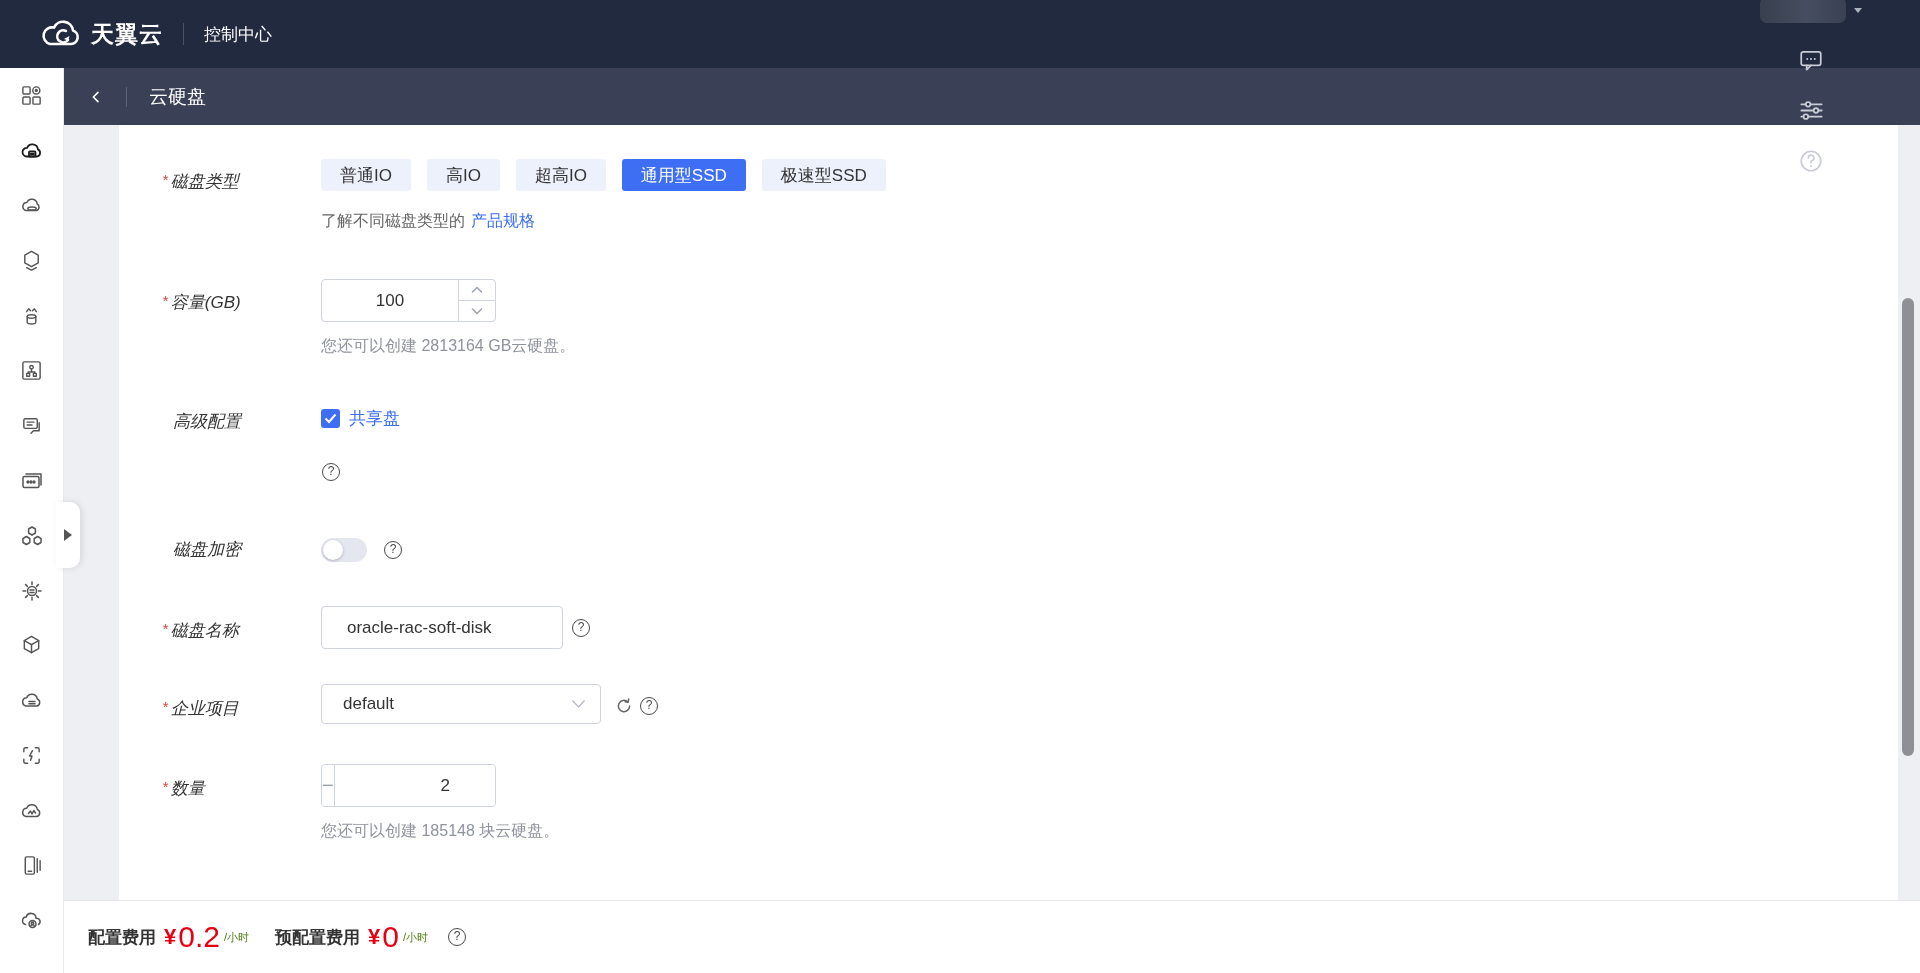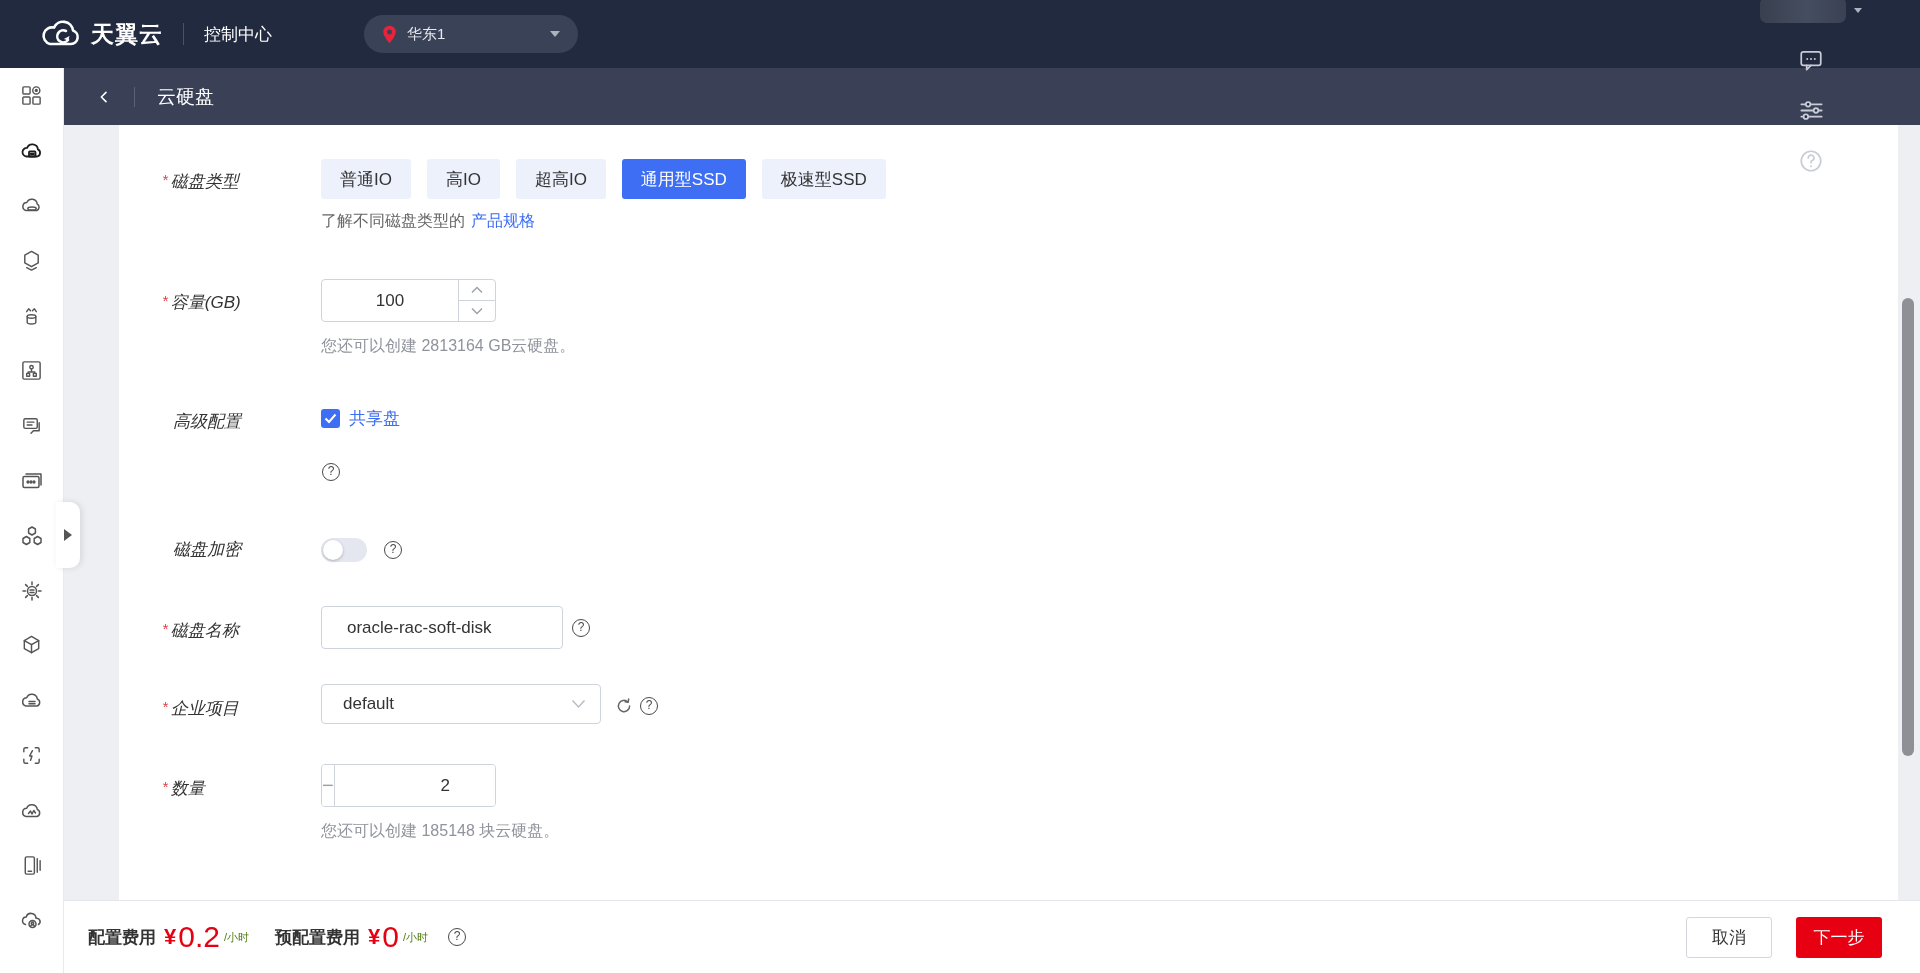--- a/index.html
+++ b/index.html
@@ -30,21 +30,21 @@
     border-radius:50%; background:#f2f6fb; }
   .avatar::after { content:""; position:absolute; left:6px; top:20px; width:22px; height:16px;
     border-radius:50% 50% 0 0; background:#f2f6fb; }
   .user-group { display:flex; align-items:center; gap:8px; cursor:pointer; }
   .user-masked { width:86px; height:26px; border-radius:7px;
     background:linear-gradient(90deg,#39404f,#454d60 55%,#3a4153); }
   .tb-icon { color:#c9ccd6; display:flex; align-items:center; cursor:pointer; }
 
   
   .subheader { position:absolute; left:64px; top:68px; width:1856px; height:57px;
-    background:#3A4157; display:flex; align-items:center; padding-left:32px; z-index:20; }
+    background:#3A4157; display:flex; align-items:center; padding-left:24px; z-index:20; }
   .back-btn { display:flex; align-items:center; cursor:pointer; }
   .sh-divider { width:1px; height:20px; background:#5b6178; margin:0 22px; }
   .page-title { color:#fff; font-size:19px; }
 
   
   .sidebar { position:absolute; left:0; top:68px; width:64px; height:905px; background:#fff;
     border-right:1px solid #e8eaee; z-index:25; display:flex; flex-direction:column; align-items:center; }
   .s-item { width:64px; height:55px; display:flex; align-items:center; justify-content:center; cursor:pointer; }
   .s-item svg { stroke:#555; fill:none; stroke-width:1.5; stroke-linecap:round; stroke-linejoin:round; }
   .s-item.active svg { stroke:#1d1d1d; stroke-width:1.8; }
@@ -59,21 +59,21 @@
   .right-strip { position:absolute; left:1898px; top:125px; width:22px; height:775px; background:#EDEFF3; z-index:5; }
   .scroll-thumb { position:absolute; left:1902px; top:298px; width:12px; height:458px;
     background:#8F9096; border-radius:6px; z-index:6; }
 
   
   .row-label { position:absolute; left:162px; width:155px; font-size:17px; color:#333;font-style:italic; }
   .req { color:#D9434E; margin-right:3px; font-size:15px; vertical-align:2px; }
   .no-req { padding-left:11px; }
 
   .type-btns { position:absolute; left:321px; top:159px; display:flex; gap:16px; }
-  .type-btn { height:40px; padding:0 19px; font-size:17px; color:#333; background:#EDF1FC;
+  .type-btn { height:32px; padding:0 19px; font-size:17px; color:#333; background:#EDF1FC;
     border:none; border-radius:3px; cursor:pointer; font-family:inherit; }
   .type-btn.selected { background:#3D6EF3; color:#fff; }
   .hint-row { position:absolute; left:321px; top:211px; font-size:16px; color:#666; }
   .hint-link { color:#3D6EF3; margin-left:6px; cursor:pointer; text-decoration:none; }
 
   .spin-box { position:absolute; left:321px; top:279px; width:175px; height:43px;
     border:1px solid #cfd3dc; border-radius:4px; display:flex; background:#fff; }
   .cap-input { width:136px; height:100%; border:none; outline:none; text-align:center; font-size:17px;
     color:#333; font-family:inherit; background:transparent; }
   .spin-col { width:37px; border-left:1px solid #cfd3dc; display:flex; flex-direction:column; }
@@ -134,28 +134,20 @@
     <svg width="42" height="30" viewBox="0 0 42 30">
       <path d="M10 24h21a7 7 0 0 0 2-13.6A10 10 0 0 0 14 7.6 8 8 0 0 0 10 24z" fill="none" stroke="#fff" stroke-width="2.6" stroke-linejoin="round"></path>
       <path d="M26 11a6 6 0 1 0 2 9" fill="none" stroke="#fff" stroke-width="2.6" stroke-linecap="round"></path>
       <path d="M29.5 16l-1.2 4.6-4.4-1.6z" fill="#fff"></path>
     </svg>
     <span class="logo-text">天翼云</span>
   </div>
   <div class="tb-divider"></div>
   <span class="console-label">控制中心</span>
 
-  <div class="region-pill">
-    <svg width="15" height="19" viewBox="0 0 24 30">
-      <path d="M12 1a10 10 0 0 1 10 10c0 7-10 18-10 18S2 18 2 11A10 10 0 0 1 12 1z" fill="#E8243C"></path>
-      <circle cx="12" cy="11" r="4" fill="#3A4258"></circle>
-    </svg>
-    <span class="region-label">华东1</span>
-    <span class="caret-down"></span>
-  </div>
 
   <div class="tb-right">
     <div class="lang-group">
       <span class="en-badge">En</span>
       <span class="lang-label">中文</span>
       <span class="caret-sm"></span>
     </div>
     <div class="avatar"></div>
     <div class="user-group">
       <div class="user-masked"></div>
@@ -428,17 +420,13 @@
   <span class="fee-label">配置费用</span>
   <span class="fee-cur">¥</span>
   <span class="fee-val">0.2</span>
   <span class="fee-unit">/小时</span>
   <span class="fee-gap"></span>
   <span class="fee-label">预配置费用</span>
   <span class="fee-cur">¥</span>
   <span class="fee-val">0</span>
   <span class="fee-unit">/小时</span>
   <span class="qmark fee-q">?</span>
-  <div class="footer-btns">
-    <button class="btn cancel">取消</button>
-    <button class="btn next">下一步</button>
-  </div>
 </div>
 
 </body></html>

